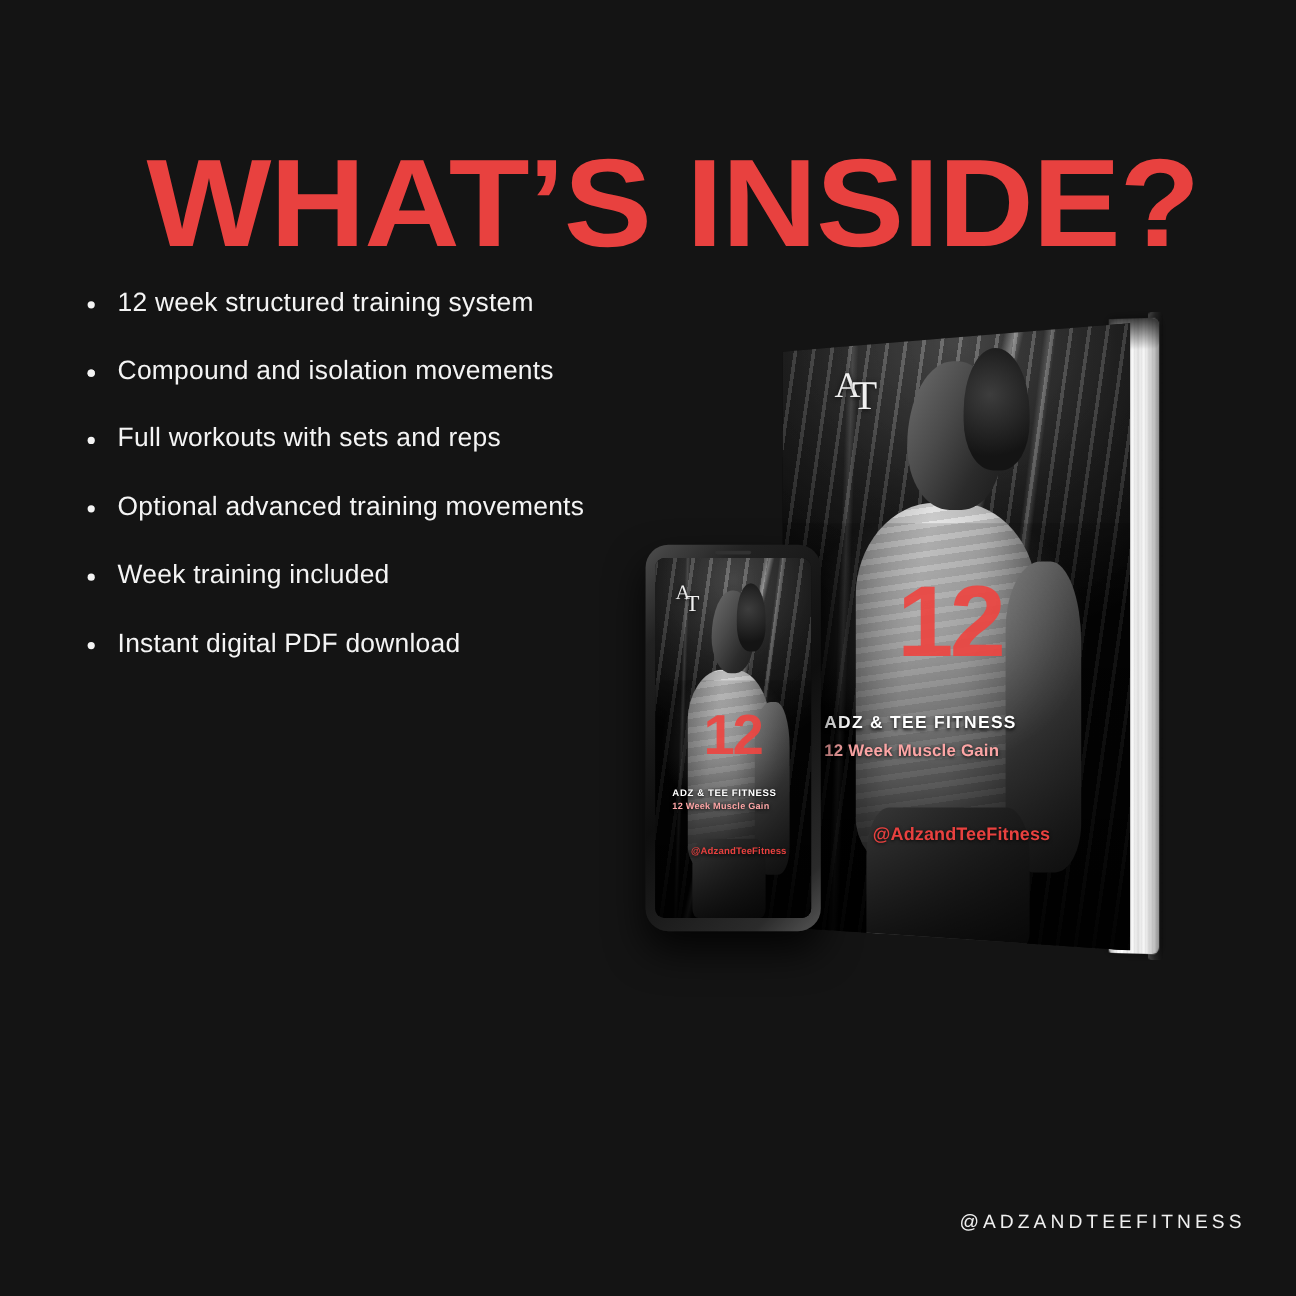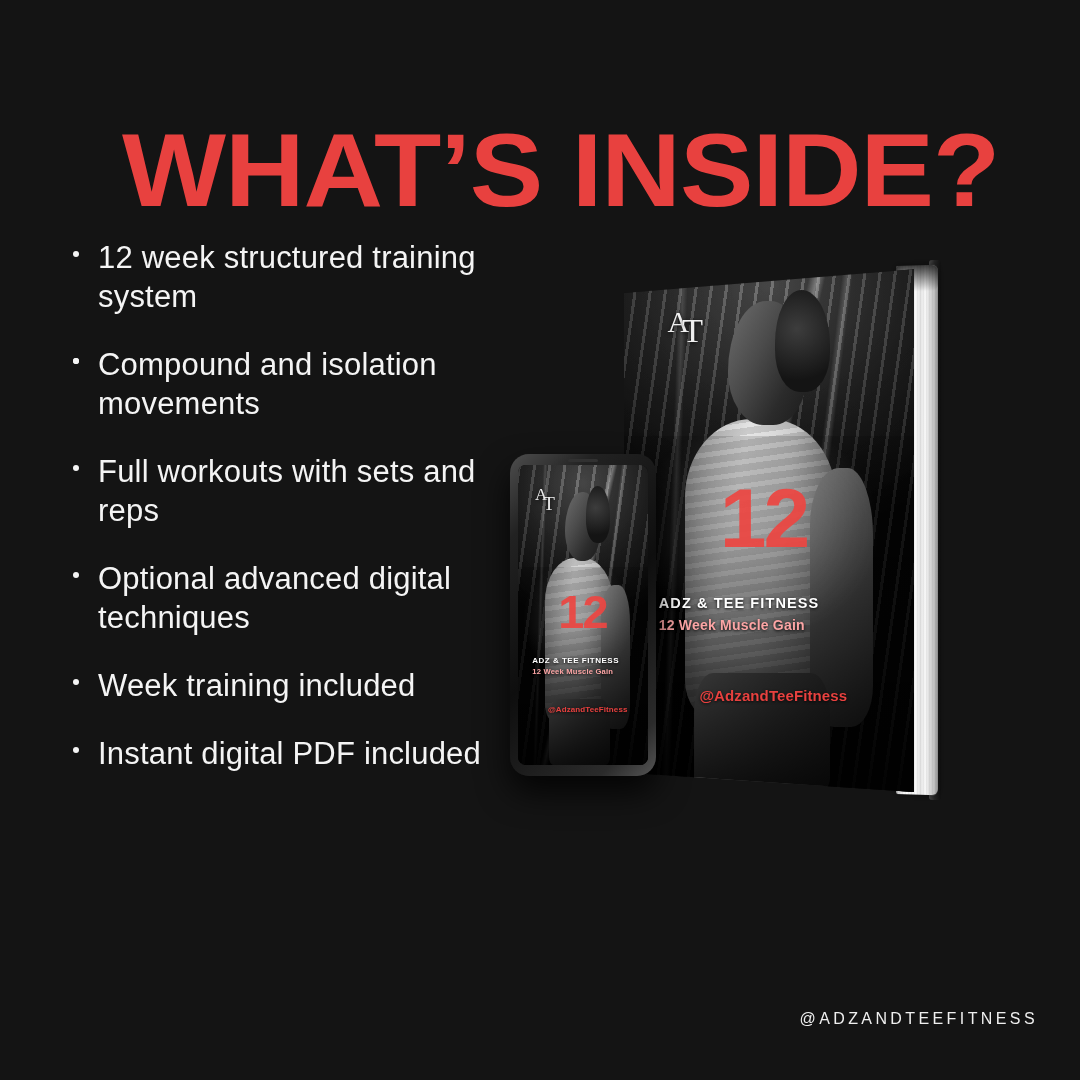--- a/index.html
+++ b/index.html
@@ -44,40 +44,40 @@
     width: 470px;
     margin: 0;
     padding: 0;
     list-style: none;
   }
   .bullet-item {
     position: relative;
     padding-left: 34px;
     margin-bottom: 29px;
     color: #f4f4f4;
-    font-size: 31px;
+    font-size: 22px;
     font-weight: 400;
     line-height: 1.26;
     letter-spacing: 0.2px;
   }
   .bullet-item:last-child { margin-bottom: 0; }
   .bullet-dot {
     position: absolute;
     left: 9px;
     top: 13px;
     width: 6px;
     height: 6px;
     border-radius: 50%;
     background: #f4f4f4;
   }
 
   
   #product-group {
     position: absolute;
-    left: 492px;
+    left: 520px;
     top: 240px;
     width: 520px;
     height: 570px;
   }
 
   
   #book {
     position: absolute;
     left: 132px;
     top: 12px;
@@ -345,29 +345,29 @@
     <li class="bullet-item">
       <span class="bullet-dot"></span>
       <span>Compound and isolation movements</span>
     </li>
     <li class="bullet-item">
       <span class="bullet-dot"></span>
       <span>Full workouts with sets and reps</span>
     </li>
     <li class="bullet-item">
       <span class="bullet-dot"></span>
-      <span>Optional advanced digital techniques</span>
+      <span>Optional advanced training movements</span>
     </li>
     <li class="bullet-item">
       <span class="bullet-dot"></span>
       <span>Week training included</span>
     </li>
     <li class="bullet-item">
       <span class="bullet-dot"></span>
-      <span>Instant digital PDF included</span>
+      <span>Instant digital PDF download</span>
     </li>
   </ul>
 
   <div id="product-group">
 
     <div id="book">
       <div id="book-spine-edge"></div>
       <div id="book-pages"></div>
 
       <div id="book-cover">

